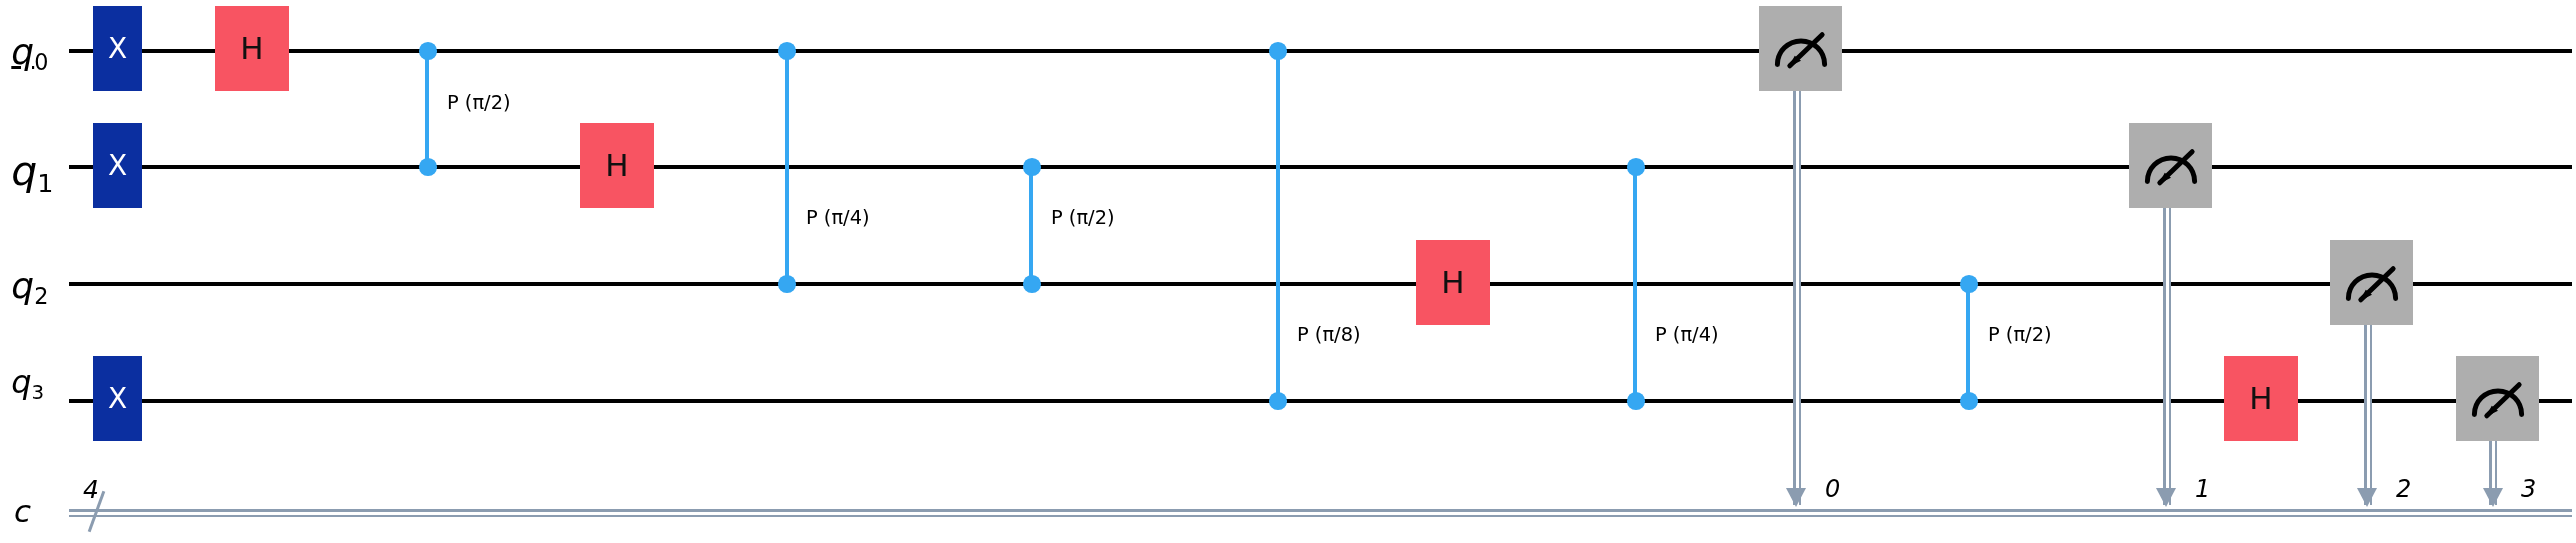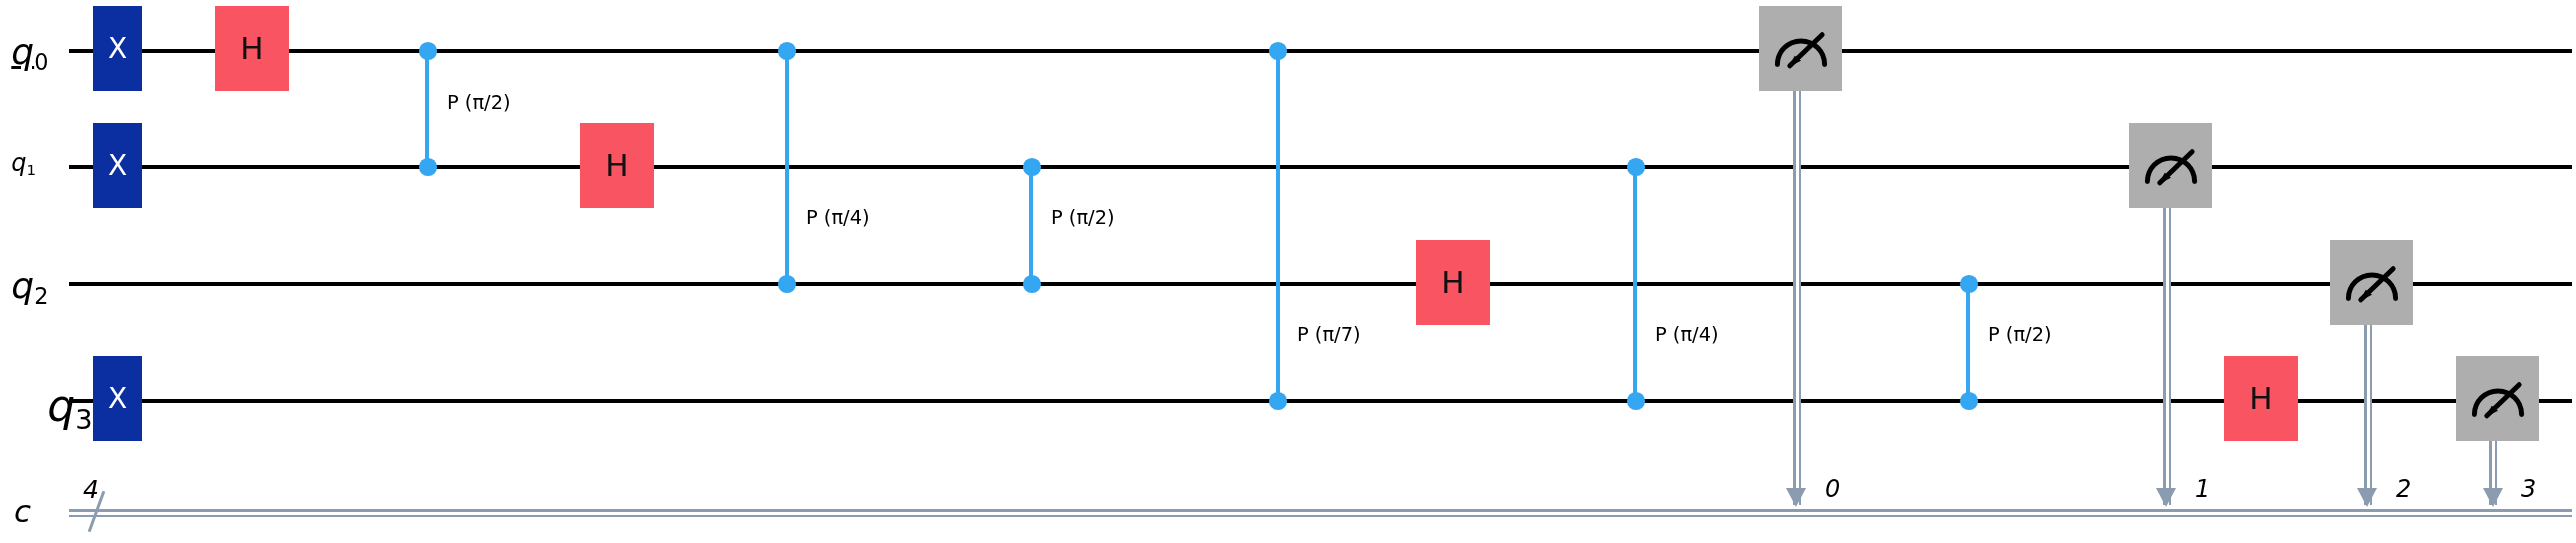--- a/index.html
+++ b/index.html
@@ -35,27 +35,27 @@
   .meter svg{display:block;}
 </style>
 </head>
 <body>
 
 <div id="stage">
 
   <div class="wire-label" style="left:11.3px;top:34px;font-size:36px;text-decoration:underline;">
     <span>q</span><span class="qsub">0</span>
   </div>
-  <div class="wire-label" style="left:11.3px;top:151px;font-size:24px;">
+  <div class="wire-label" style="left:11.3px;top:151px;font-size:41px;">
     <span>q</span><span class="qsub">1</span>
   </div>
   <div class="wire-label" style="left:11.3px;top:268px;font-size:36px;">
     <span>q</span><span class="qsub">2</span>
   </div>
-  <div class="wire-label" style="left:11.3px;top:384px;font-size:44px;margin-left:36px;">
+  <div class="wire-label" style="left:11.3px;top:366px;font-size:32px;">
     <span>q</span><span class="qsub">3</span>
   </div>
 
   <div class="qwire" style="left:69px;top:49px;width:2503px;"></div>
   <div class="qwire" style="left:69px;top:165px;width:2503px;"></div>
   <div class="qwire" style="left:69px;top:282px;width:2503px;"></div>
   <div class="qwire" style="left:69px;top:399px;width:2503px;"></div>
 
   <div class="wire-label" style="left:14px;top:496px;font-size:31px;font-style:italic;">
     <span>c</span>
@@ -94,21 +94,21 @@
   <div class="cp-label" style="left:806px;top:208px;font-size:19.4px;">P (π/4)</div>
 
   <div class="cp-line" style="left:1029px;top:167px;height:115px;"></div>
   <div class="cp-dot" style="left:1023px;top:158px;"></div>
   <div class="cp-dot" style="left:1023px;top:275px;"></div>
   <div class="cp-label" style="left:1051px;top:208px;font-size:19.4px;">P (π/2)</div>
 
   <div class="cp-line" style="left:1276px;top:51px;height:349px;"></div>
   <div class="cp-dot" style="left:1269px;top:42px;"></div>
   <div class="cp-dot" style="left:1269px;top:392px;"></div>
-  <div class="cp-label" style="left:1297px;top:325px;font-size:19.4px;">P (π/7)</div>
+  <div class="cp-label" style="left:1297px;top:325px;font-size:19.4px;">P (π/8)</div>
 
   <div class="gate gate-h" style="left:1416px;top:240px;width:74px;height:85px;font-size:31px;">
     <span>H</span>
   </div>
 
   <div class="cp-line" style="left:1633px;top:167px;height:233px;"></div>
   <div class="cp-dot" style="left:1627px;top:158px;"></div>
   <div class="cp-dot" style="left:1627px;top:392px;"></div>
   <div class="cp-label" style="left:1655px;top:325px;font-size:19.4px;">P (π/4)</div>
 

